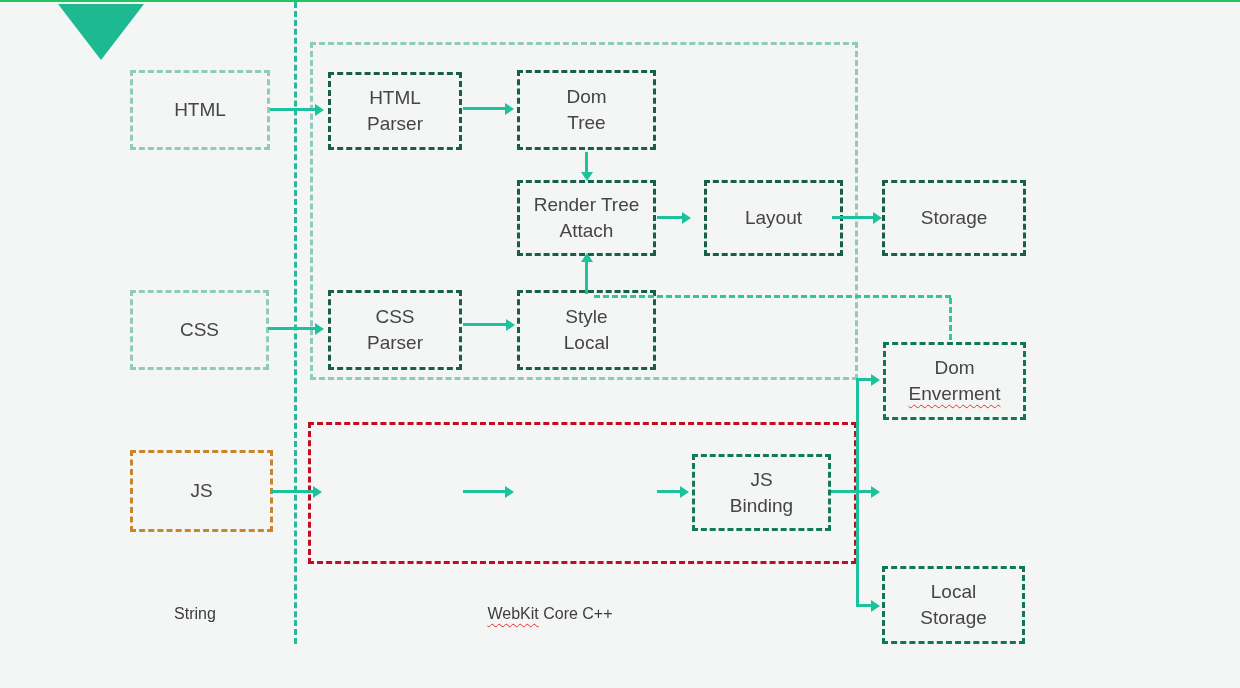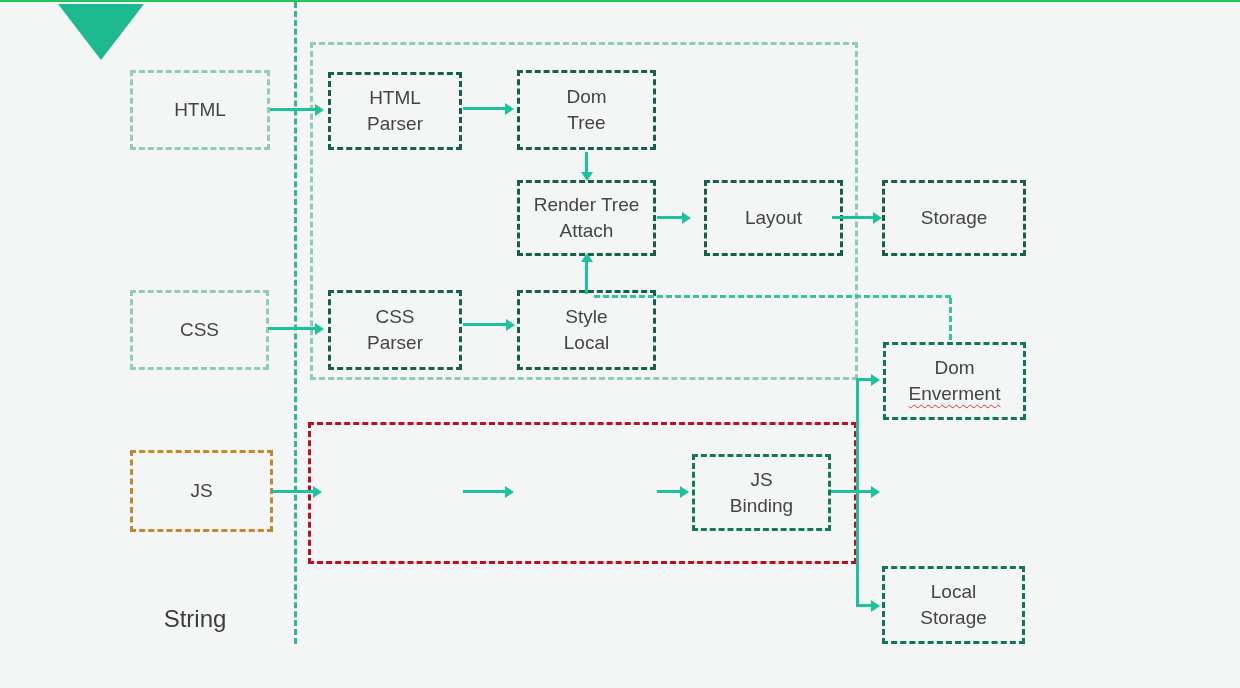--- a/index.html
+++ b/index.html
@@ -61,21 +61,21 @@
     content: ""; position: absolute; top: -9px; left: -4.5px;
     border-bottom: 9px solid #1cc29c; border-left: 6px solid transparent; border-right: 6px solid transparent;
   }
   .vline { position: absolute; width: 3px; background: #1cc29c; }
 
   
   .dash-h { position: absolute; border-top: 3px dashed #2fc7a0; }
   .dash-v { position: absolute; border-left: 3px dashed #2fc7a0; }
 
   
-  .caption { position: absolute; font-size: 24px; color: #3d3d3d; text-align: center; }
+  .caption { position: absolute; font-size: 16px; color: #3d3d3d; text-align: center; }
 
   
   .sq {
     text-decoration: underline wavy #e0312f;
     text-decoration-thickness: 1px;
     text-underline-offset: 4px;
   }
 </style>
 </head>
 <body>
@@ -157,14 +157,17 @@
   <div class="vline" style="left:856px;top:377px;height:228px"></div>
   <div class="ar" style="left:856px;top:376px;width:15px"></div>
   <div class="ar" style="left:856px;top:602px;width:15px"></div>
 
   <div class="dash-h" style="left:594px;top:293px;width:357px"></div>
   <div class="dash-v" style="left:949px;top:296px;height:42px"></div>
 
   <div class="caption" style="left:150px;top:603px;width:90px">
     <span>String</span>
   </div>
+  <div class="caption" style="left:460px;top:603px;width:180px">
+    <span class="sq">WebKit</span><span> Core C++</span>
+  </div>
 
 </div>
 
 </body></html>

